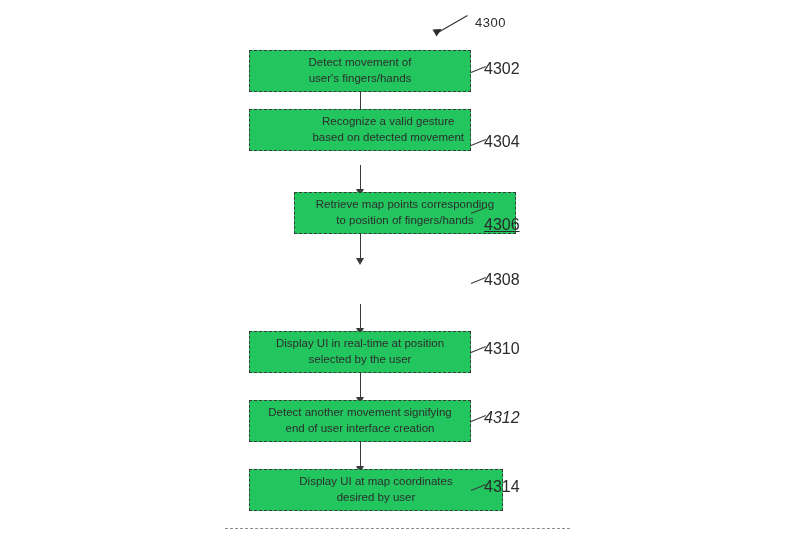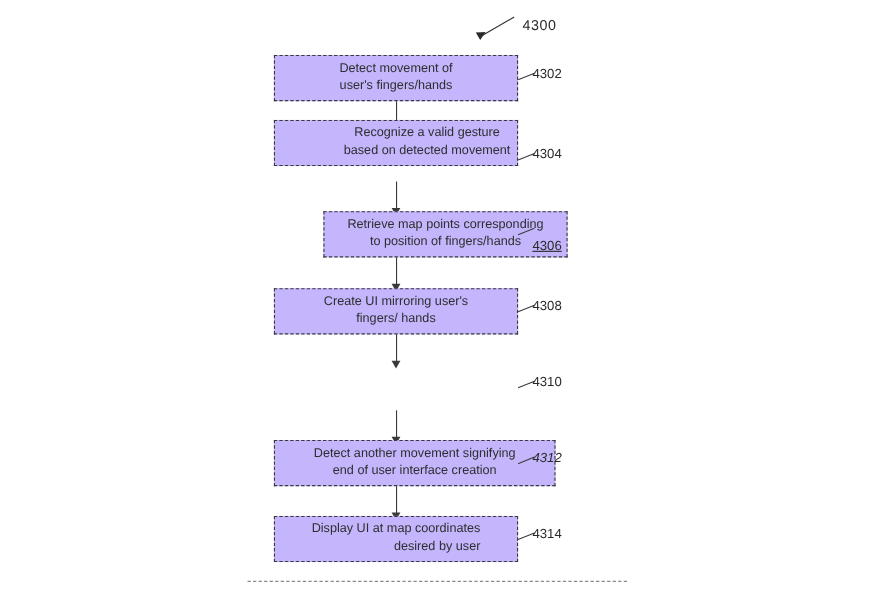--- a/index.html
+++ b/index.html
@@ -21,37 +21,37 @@
     font-size: 13px;
     color: #2b2b2b;
     letter-spacing: 0.5px;
     white-space: nowrap;
   }
 
   .flow-box {
     position: absolute;
     box-sizing: border-box;
     border: 1px dashed #3a3a3a;
-    background: #c4b5fd;
+    background: #22c55e;
     display: flex;
     align-items: center;
     justify-content: center;
     text-align: center;
     padding: 4px 6px;
   }
   .flow-box .box-text {
     font-size: 11.5px;
     line-height: 1.35;
     color: #2e2e2e;
     white-space: pre-line;
   }
 
   .ref-num {
     position: absolute;
-    font-size: 12px;
+    font-size: 16px;
     color: #2b2b2b;
     white-space: nowrap;
   }
 
   .connector {
     position: absolute;
     width: 1px;
     background: #3a3a3a;
   }
   .arrow-head {
@@ -123,47 +123,47 @@
   <div class="flow-box" style="left:249px; top:192px; width:222px; height:42px;margin-left:45px;">
     <span class="box-text">Retrieve map points corresponding
 to position of fingers/hands</span>
   </div>
   <div class="leader" style="left:471px; top:213px; width:16px; transform:rotate(-22deg);"></div>
   <div class="ref-num" style="left:484px; top:216px;text-decoration:underline;">4306</div>
 
   <div class="connector" style="left:360px; top:234px; height:26px;"></div>
   <div class="arrow-head" style="left:356px; top:258px;"></div>
 
-  <div class="flow-box" style="left:249px; top:262px; width:222px; height:42px;">
-    <span class="box-text">Create UI mirroring user's
-fingers/ hands</span>
-  </div>
   <div class="leader" style="left:471px; top:283px; width:16px; transform:rotate(-22deg);"></div>
   <div class="ref-num" style="left:484px; top:271px;">4308</div>
 
   <div class="connector" style="left:360px; top:304px; height:26px;"></div>
   <div class="arrow-head" style="left:356px; top:328px;"></div>
 
+  <div class="flow-box" style="left:249px; top:331px; width:222px; height:42px;">
+    <span class="box-text">Display UI in real-time at position
+selected by the user</span>
+  </div>
   <div class="leader" style="left:471px; top:352px; width:16px; transform:rotate(-22deg);"></div>
   <div class="ref-num" style="left:484px; top:340px;">4310</div>
 
   <div class="connector" style="left:360px; top:373px; height:26px;"></div>
   <div class="arrow-head" style="left:356px; top:397px;"></div>
 
-  <div class="flow-box" style="left:249px; top:400px; width:256px; height:42px;">
+  <div class="flow-box" style="left:249px; top:400px; width:222px; height:42px;">
     <span class="box-text">Detect another movement signifying
 end of user interface creation</span>
   </div>
   <div class="leader" style="left:471px; top:421px; width:16px; transform:rotate(-22deg);"></div>
   <div class="ref-num" style="left:484px; top:409px;font-style:italic;">4312</div>
 
   <div class="connector" style="left:360px; top:442px; height:26px;"></div>
   <div class="arrow-head" style="left:356px; top:466px;"></div>
 
-  <div class="flow-box" style="left:249px; top:469px; width:222px; height:42px;text-align:right;">
+  <div class="flow-box" style="left:249px; top:469px; width:254px; height:42px;">
     <span class="box-text">Display UI at map coordinates
 desired by user</span>
   </div>
   <div class="leader" style="left:471px; top:490px; width:16px; transform:rotate(-22deg);"></div>
   <div class="ref-num" style="left:484px; top:478px;">4314</div>
 
   <div class="bottom-rule" style="left:225px; top:528px; width:345px;"></div>
 
 </div>
 

